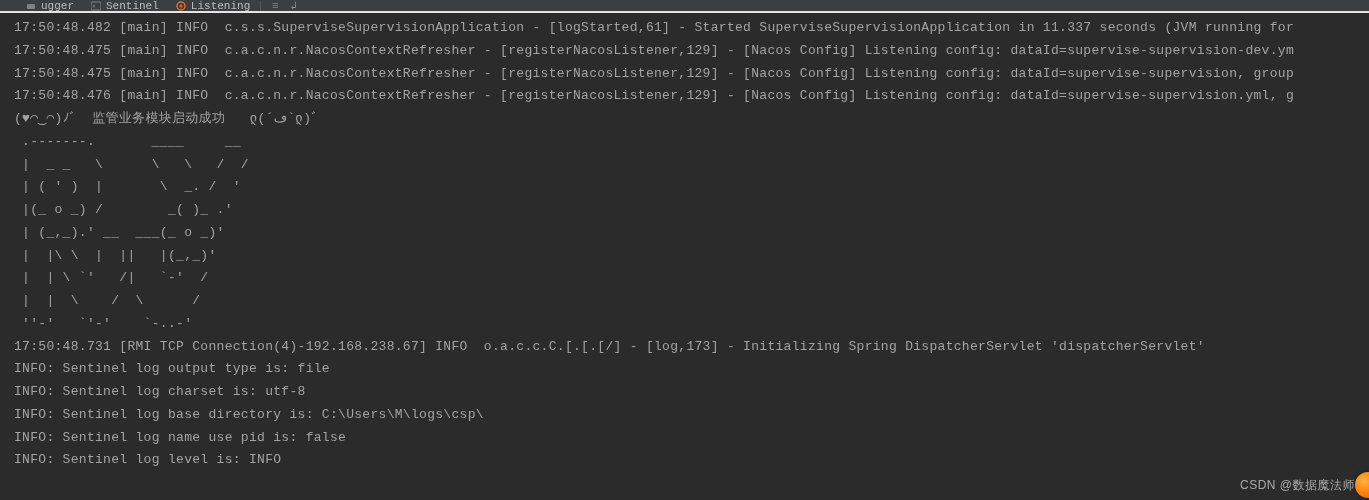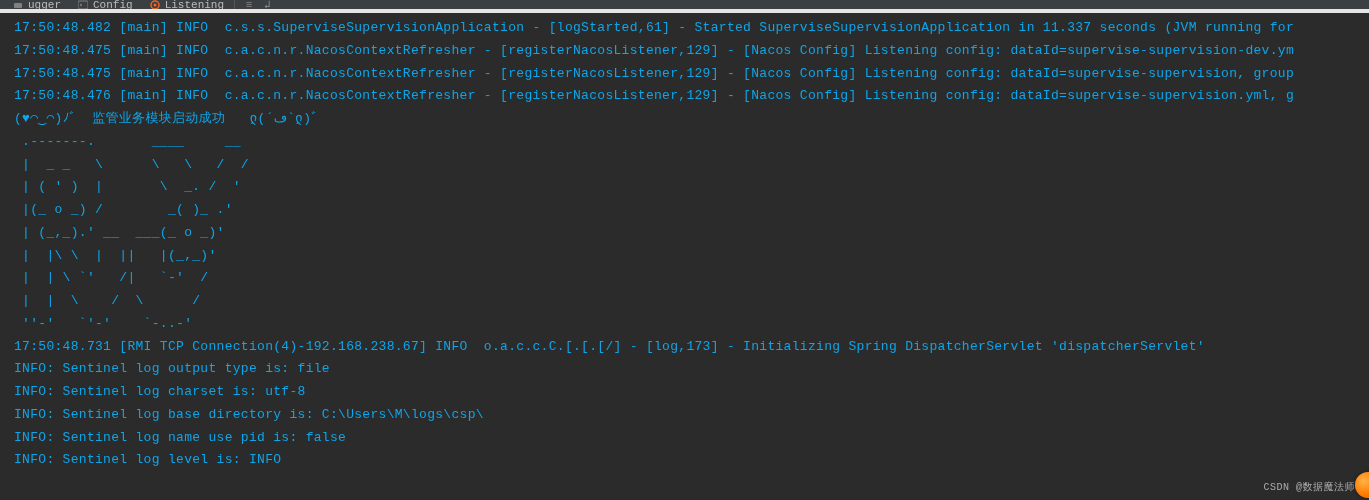--- a/index.html
+++ b/index.html
@@ -9,24 +9,24 @@
     background: #2b2b2b;
     font-family: 'Consolas', 'Monaco', 'Courier New', monospace;
     font-size: 13px;
     color: #a9b7c6;
     overflow: hidden;
     position: relative;
   }
   .toolbar {
     height: 13px;
     background: #3c3f41;
-    border-bottom: 4px solid #e5e5e5;
+    border-bottom: 2px solid #e5e5e5;
     display: flex;
     align-items: center;
-    padding: 0 4px;
+    padding: 0 17px;
     font-size: 11px;
     color: #bbbbbb;
     overflow: hidden;
   }
   .toolbar-tab {
     display: flex;
     align-items: center;
     gap: 4px;
     padding: 0 8px;
     height: 100%;
@@ -44,31 +44,31 @@
     height: 10px;
     background: #555;
     margin: 0 2px;
   }
   .console {
     padding: 4px 0 0 14px;
     line-height: 1.75;
     white-space: pre;
     letter-spacing: 0.3px;
     font-size: 13px;
-    color: #0ea5e9;
+    color: #a3a3a3;
   }
   .log-line { display: block; }
   .watermark {
     position: absolute;
     right: 14px;
     bottom: 6px;
-    font-size: 10px;
+    font-size: 12px;
     color: #c0c0c0;
     opacity: 0.85;
-    font-family: Liberation Mono, monospace;
+    font-family: Liberation Sans, sans-serif;
     letter-spacing: 0.5px;
   }
   .watermark-badge {
     position: absolute;
     right: -12px;
     bottom: 2px;
     width: 26px;
     height: 26px;
     border-radius: 50%;
     background: radial-gradient(circle at 35% 35%, #ffb347 0%, #ff7b00 55%, #e85a00 100%);
@@ -87,21 +87,21 @@
     </span>
     <span>ugger</span>
   </div>
   <div class="toolbar-tab">
     <span class="toolbar-icon">
       <svg width="10" height="10" viewBox="0 0 10 10">
           <rect x="0" y="1" width="10" height="8" rx="1" fill="none" stroke="#808080" stroke-width="1"></rect>
           <path d="M2 4 L4 5 L2 6" stroke="#808080" fill="none" stroke-width="1"></path>
         </svg>
     </span>
-    <span>Config</span>
+    <span>Sentinel</span>
   </div>
   <div class="toolbar-tab">
     <span class="toolbar-icon">
       <svg width="10" height="10" viewBox="0 0 10 10">
           <circle cx="5" cy="5" r="4" fill="none" stroke="#f26522" stroke-width="1.5"></circle>
           <circle cx="5" cy="5" r="1.5" fill="#f26522"></circle>
         </svg>
     </span>
     <span>Listening</span>
   </div>

